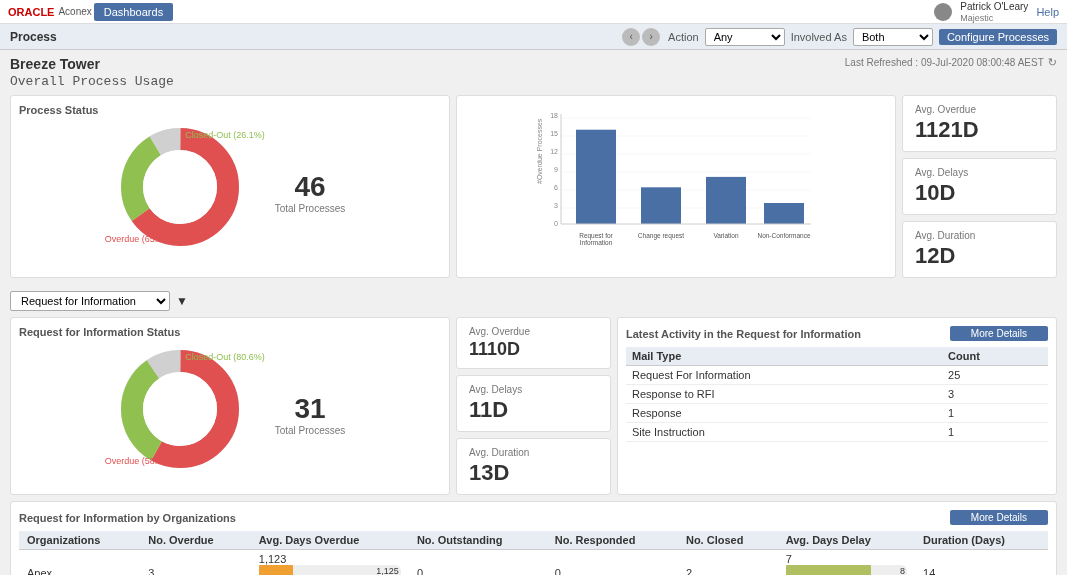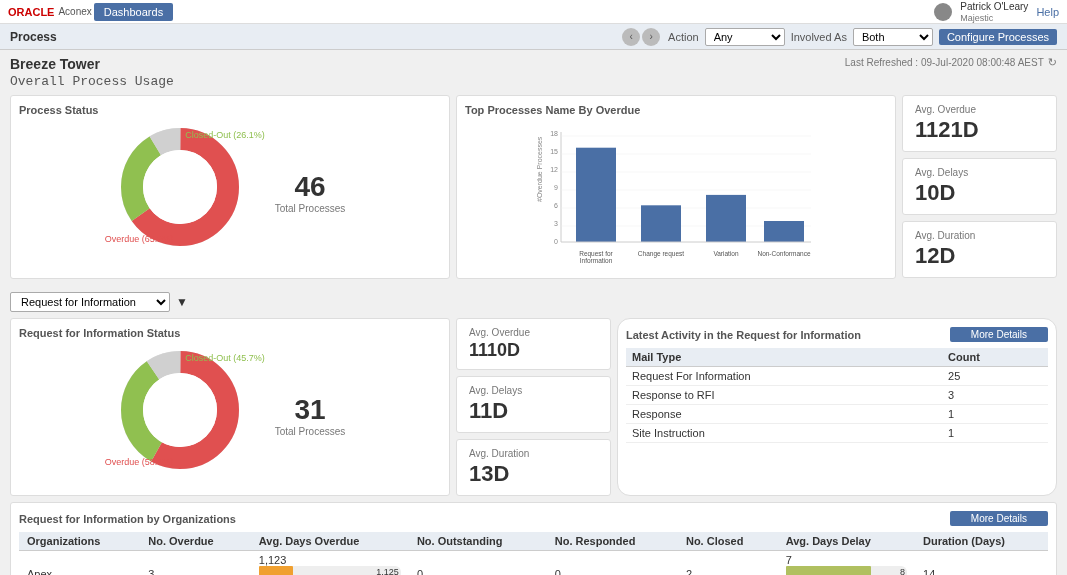--- a/index.html
+++ b/index.html
@@ -81,21 +81,21 @@
     .dropdown-row { display: flex; align-items: center; gap: 6px; margin-bottom: 6px; }
     .dropdown-select {
       font-size: 11px; padding: 2px 6px; border: 1px solid #aaa;
       background: #fff; border-radius: 2px; min-width: 160px;
     }
 
     
     .bottom-cards-row { display: flex; gap: 6px; margin-bottom: 6px; }
     .rfi-status-card { flex: 0 0 440px; }
     .rfi-avg-card { flex: 0 0 155px; display: flex; flex-direction: column; gap: 6px; }
-    .rfi-activity-card { flex: 1; border-radius: 13px; }
+    .rfi-activity-card { flex: 1; }
 
     .more-details-btn {
       font-size: 10px; padding: 2px 21px; background: #4a6fa5;
       color: #fff; border: none; border-radius: 2px; cursor: pointer; float: right;
     }
     .card-title-row { display: flex; align-items: center; justify-content: space-between; margin-bottom: 6px; }
 
     
     .activity-table { width: 100%; border-collapse: collapse; font-size: 11px; }
     .activity-table th { background: #e8edf3; padding: 3px 6px; text-align: left; font-weight: bold; border-bottom: 1px solid #ccc; }
@@ -188,21 +188,20 @@
           <span class="overdue-label">Overdue (65.2%)</span>
         </div>
         <div class="total-processes">
           <div class="total-num">46</div>
           <div class="total-lbl">Total Processes</div>
         </div>
       </div>
     </div>
 
     <div class="card bar-chart-card">
-      <div class="card-title">Top Processes Name By Overdue</div>
       <svg width="100%" height="145" viewBox="0 0 280 145">
 
         <text x="6" y="80" font-size="7" fill="#888" transform="rotate(-90,6,80)">
           #Overdue Processes
         </text>
 
         <line x1="25" y1="10" x2="25" y2="120" stroke="#ccc" stroke-width="1"></line>
         <text x="22" y="122" font-size="7" fill="#888" text-anchor="end">0</text>
         <text x="22" y="104" font-size="7" fill="#888" text-anchor="end">3</text>
         <text x="22" y="86" font-size="7" fill="#888" text-anchor="end">6</text>
@@ -271,21 +270,21 @@
           <svg class="donut-svg" viewBox="0 0 130 130">
             <circle cx="65" cy="65" r="48" fill="none" stroke="#e0e0e0" stroke-width="22"></circle>
 
             <circle cx="65" cy="65" r="48" fill="none" stroke="#e05050" stroke-width="22" stroke-dasharray="175.2 126.4" stroke-dashoffset="75.4"></circle>
 
             <circle cx="65" cy="65" r="48" fill="none" stroke="#90c050" stroke-width="22" stroke-dasharray="97.4 204.2" stroke-dashoffset="-99.8"></circle>
 
             <circle cx="65" cy="65" r="48" fill="none" stroke="#d0d0d0" stroke-width="22" stroke-dasharray="28.95 272.6" stroke-dashoffset="-197.2"></circle>
             <circle cx="65" cy="65" r="37" fill="#fff"></circle>
           </svg>
-          <span class="closed-label">Closed-Out (45.7%)</span>
+          <span class="closed-label">Closed-Out (80.6%)</span>
           <span class="overdue-label">Overdue (58.1%)</span>
         </div>
         <div class="total-processes">
           <div class="total-num">31</div>
           <div class="total-lbl">Total Processes</div>
         </div>
       </div>
     </div>
 
     <div class="rfi-avg-card">

